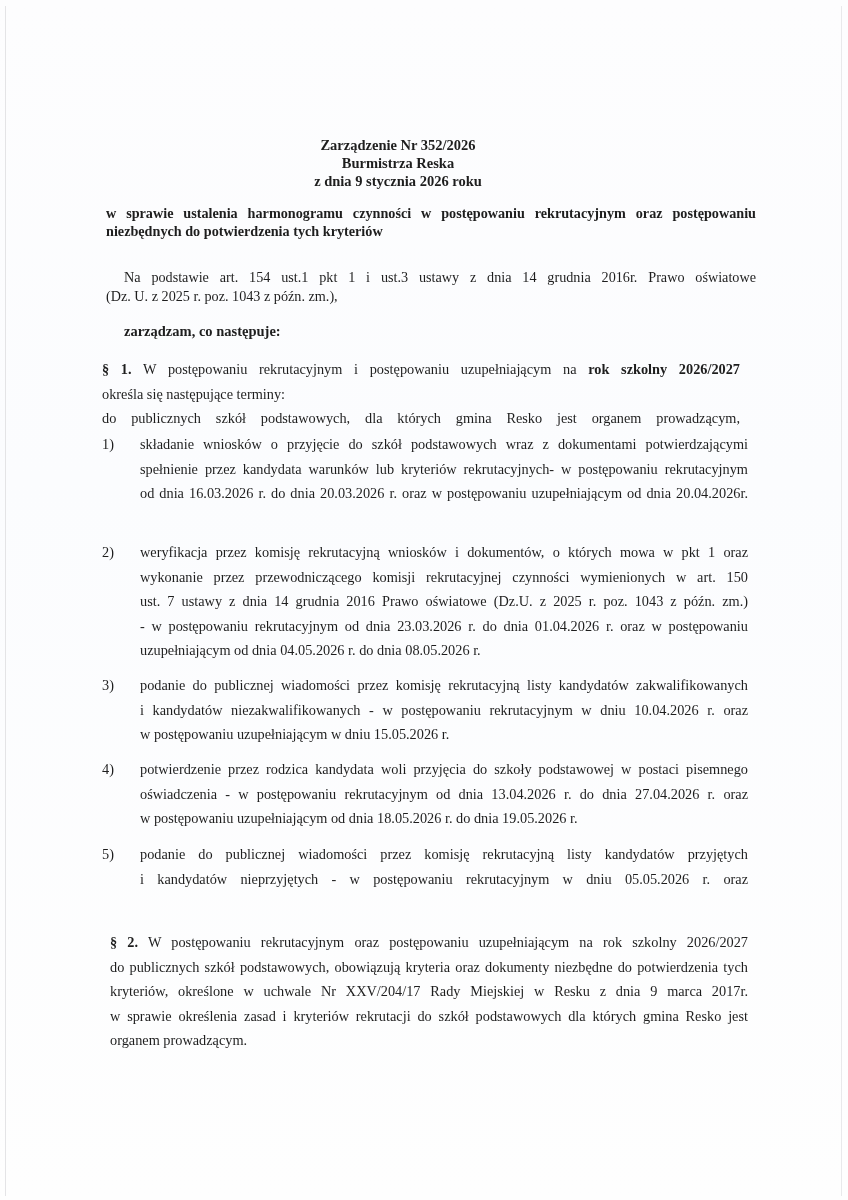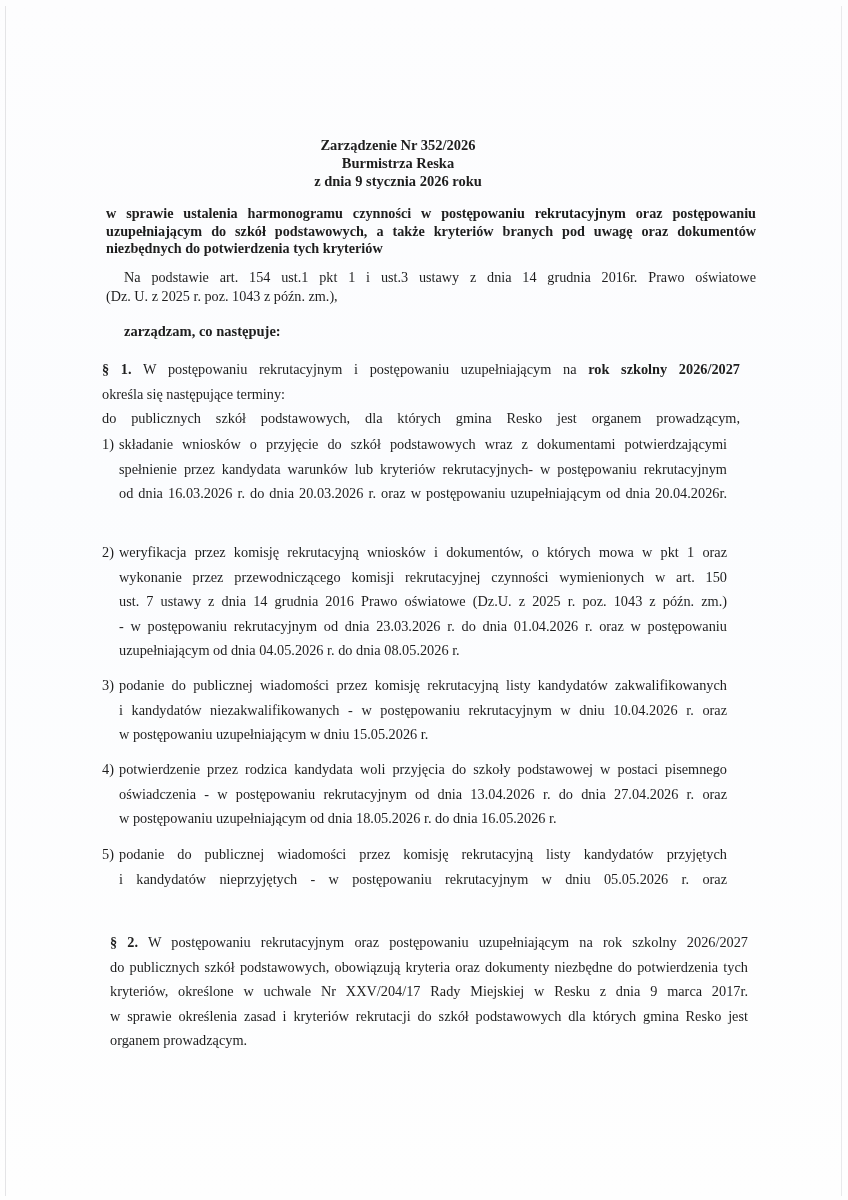--- a/index.html
+++ b/index.html
@@ -79,21 +79,21 @@
       position: absolute;
       left: 102px; width: 638px;
       font-size: 14.3px;
       line-height: 24.6px;
     }
     .item .num {
       position: absolute; left: 0; top: 0;
       width: 24px;
     }
     .item .body {
-      position: absolute; left: 17px; width: 608px;
+      position: absolute; left: 38px; width: 608px;
     }
     .item .line { display: block; text-align: justify; text-align-last: justify; white-space: nowrap; }
     .item .line.last { text-align-last: left; }
     .item1 { top: 432px; }
     .item2 { top: 540px; }
     .item3 { top: 673px; }
     .item4 { top: 757px; }
     .item5 { top: 842px; }
     .para2 { top: 930px; margin-left: 8px; }
     b { font-weight: bold; }
@@ -106,21 +106,20 @@
   <div class="edge-right"></div>
 
   <div class="header">
     <div>Zarządzenie Nr 352/2026</div>
     <div>Burmistrza Reska</div>
     <div>z dnia 9 stycznia 2026 roku</div>
   </div>
 
   <div class="subject">
     <span class="line">w sprawie ustalenia harmonogramu czynności w postępowaniu rekrutacyjnym oraz postępowaniu</span>
-    <span class="line">uzupełniającym do szkół podstawowych, a także kryteriów branych pod uwagę oraz dokumentów</span>
     <span class="line last">niezbędnych do potwierdzenia tych kryteriów</span>
   </div>
 
   <div class="basis">
     <span class="line first">Na podstawie art. 154 ust.1 pkt 1 i ust.3 ustawy z dnia 14 grudnia 2016r. Prawo oświatowe</span>
     <span class="line last">(Dz. U. z 2025 r. poz. 1043 z późn. zm.),</span>
   </div>
 
   <div class="decree">zarządzam, co następuje:</div>
 
@@ -157,21 +156,21 @@
       <span class="line">i kandydatów niezakwalifikowanych - w postępowaniu rekrutacyjnym w dniu 10.04.2026 r. oraz</span>
       <span class="line last">w postępowaniu uzupełniającym w dniu 15.05.2026 r.</span>
     </div>
   </div>
 
   <div class="item item4">
     <span class="num">4)</span>
     <div class="body">
       <span class="line">potwierdzenie przez rodzica kandydata woli przyjęcia do szkoły podstawowej w postaci pisemnego</span>
       <span class="line">oświadczenia - w postępowaniu rekrutacyjnym od dnia 13.04.2026 r. do dnia 27.04.2026 r. oraz</span>
-      <span class="line last">w postępowaniu uzupełniającym od dnia 18.05.2026 r. do dnia 16.05.2026 r.</span>
+      <span class="line last">w postępowaniu uzupełniającym od dnia 18.05.2026 r. do dnia 19.05.2026 r.</span>
     </div>
   </div>
 
   <div class="item item5">
     <span class="num">5)</span>
     <div class="body">
       <span class="line">podanie do publicznej wiadomości przez komisję rekrutacyjną listy kandydatów przyjętych</span>
       <span class="line">i kandydatów nieprzyjętych - w postępowaniu rekrutacyjnym w dniu 05.05.2026 r. oraz</span>
     </div>
   </div>

